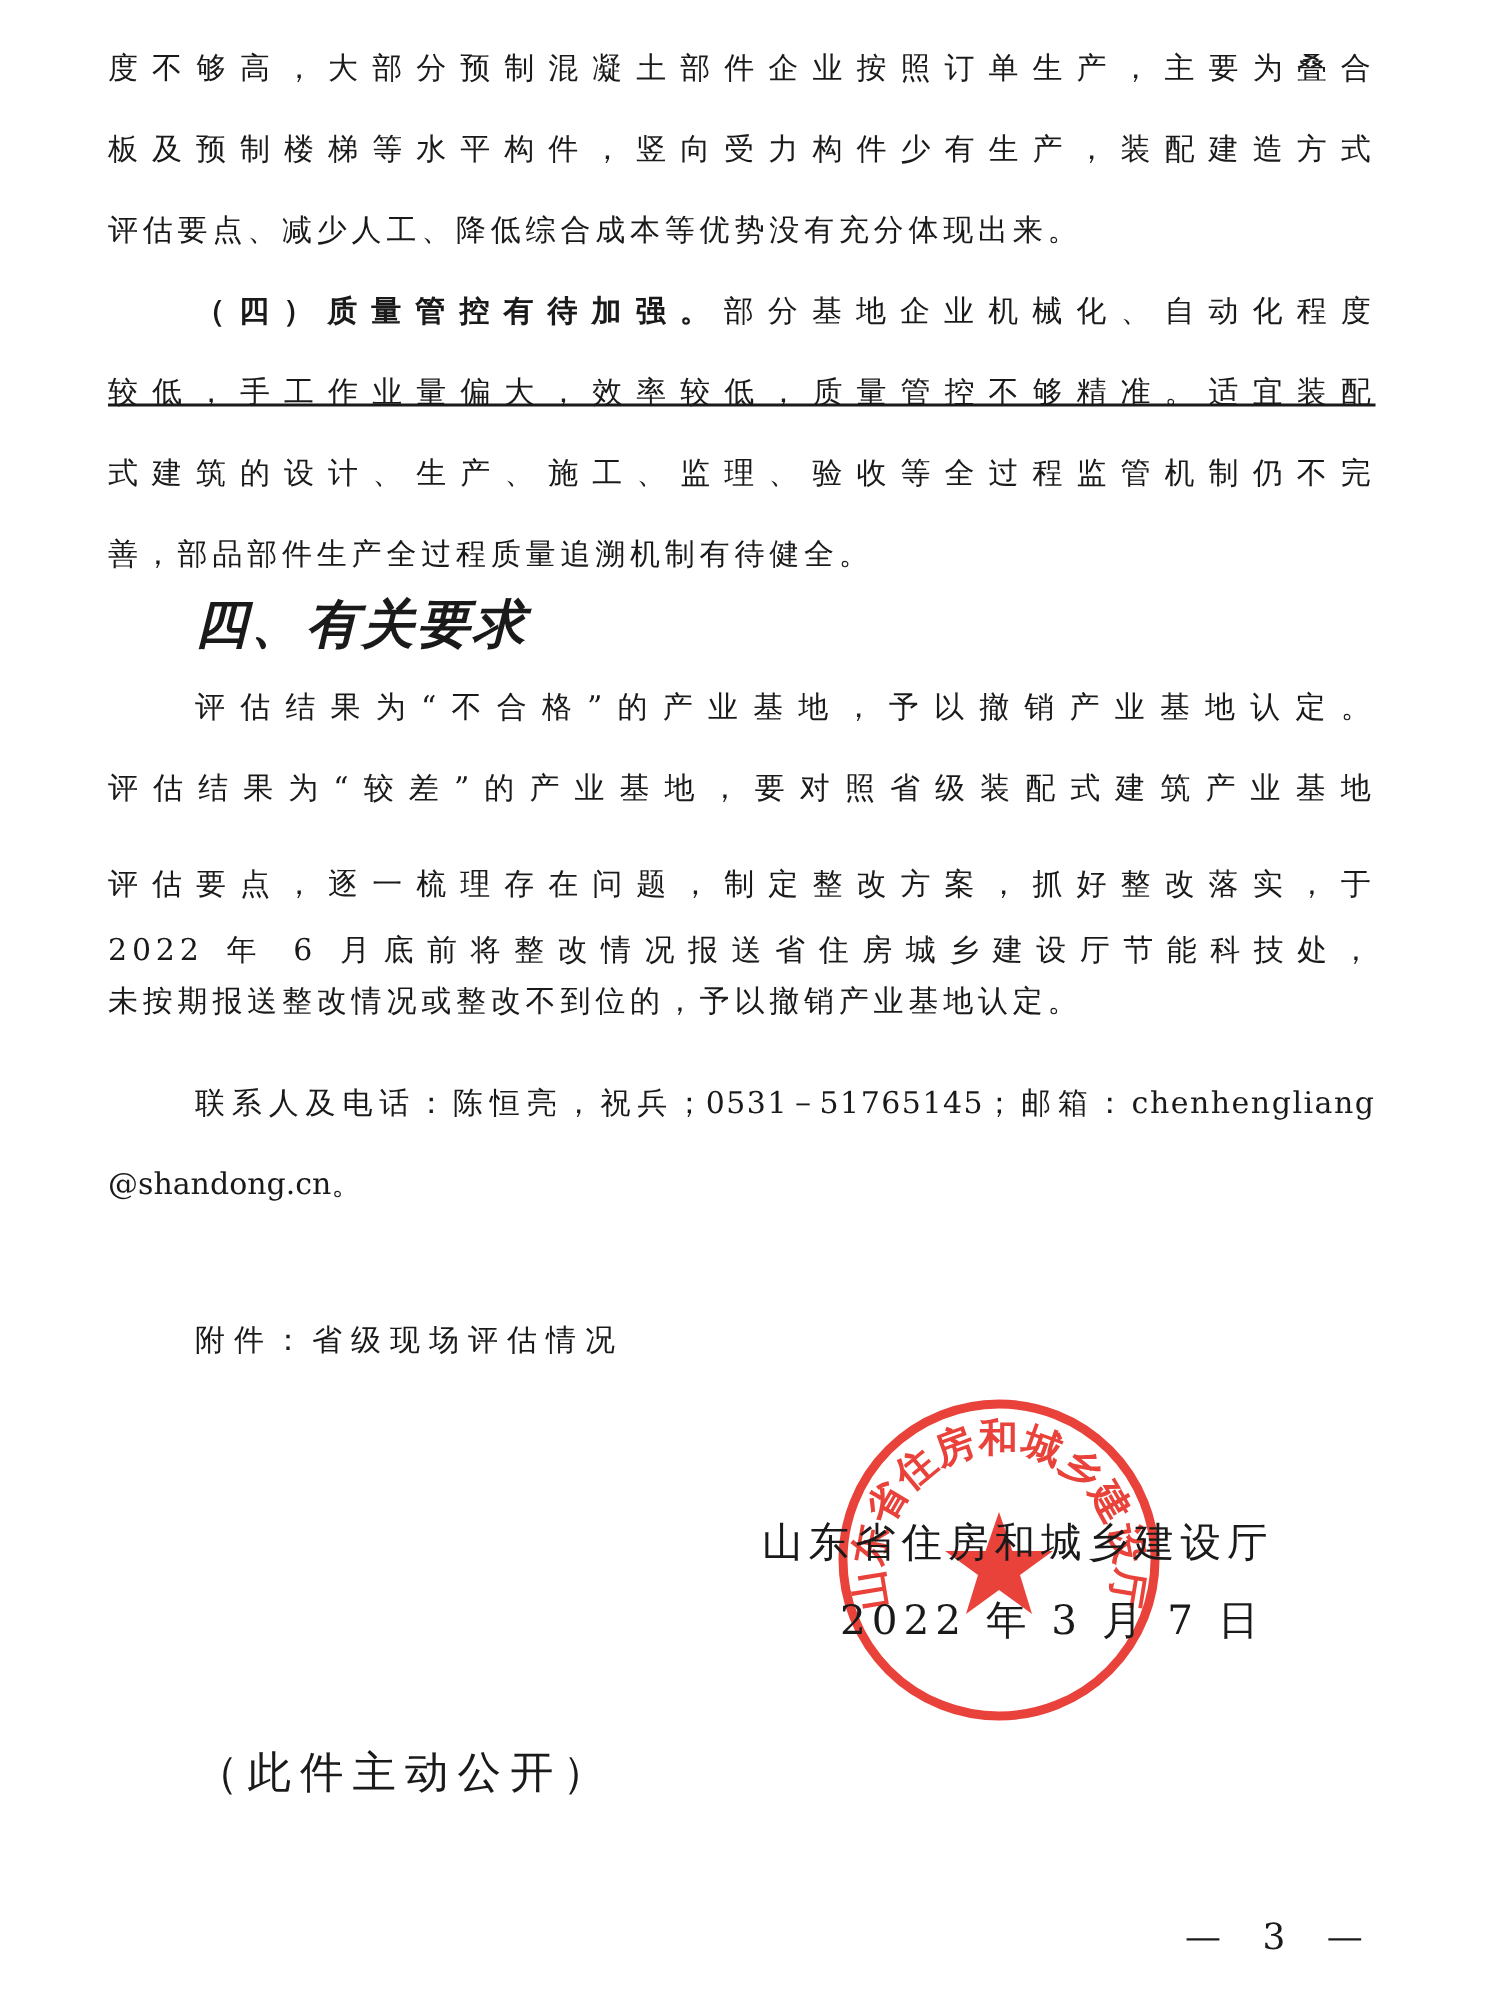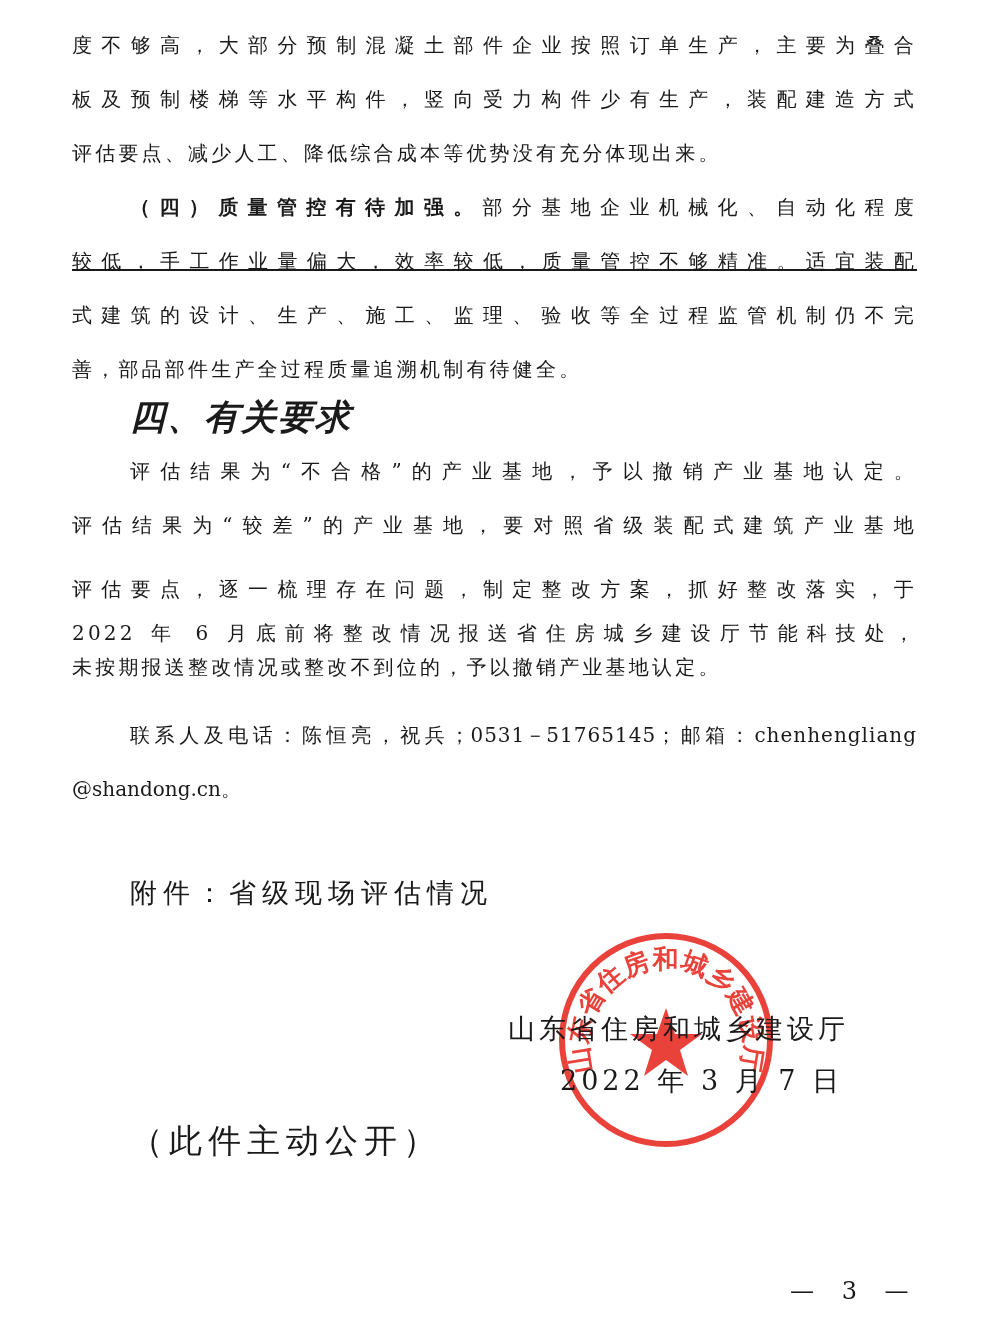--- a/index.html
+++ b/index.html
@@ -43,36 +43,36 @@
       font-size: 35px;
       line-height: 34px;
       font-family: "DejaVu Sans", "Liberation Sans", sans-serif;
       font-weight: bold;
       letter-spacing: 2px;
       font-style: italic;
     }
     .attach {
       position: absolute;
       left: 130px;
-      font-size: 27px;
+      font-size: 20px;
       line-height: 34px;
       letter-spacing: 6px;
     }
     .sig {
       position: absolute;
       font-size: 27px;
       line-height: 34px;
       letter-spacing: 4px;
       z-index: 2;
     }
     .public {
       position: absolute;
       left: 130px;
-      top: 1124px;
-      font-size: 33px;
+      top: 1164px;
+      font-size: 29px;
       line-height: 34px;
       letter-spacing: 6px;
     }
     .pageno {
       position: absolute;
       left: 790px;
       top: 1276px;
       font-size: 24px;
       line-height: 30px;
       letter-spacing: 10px;

